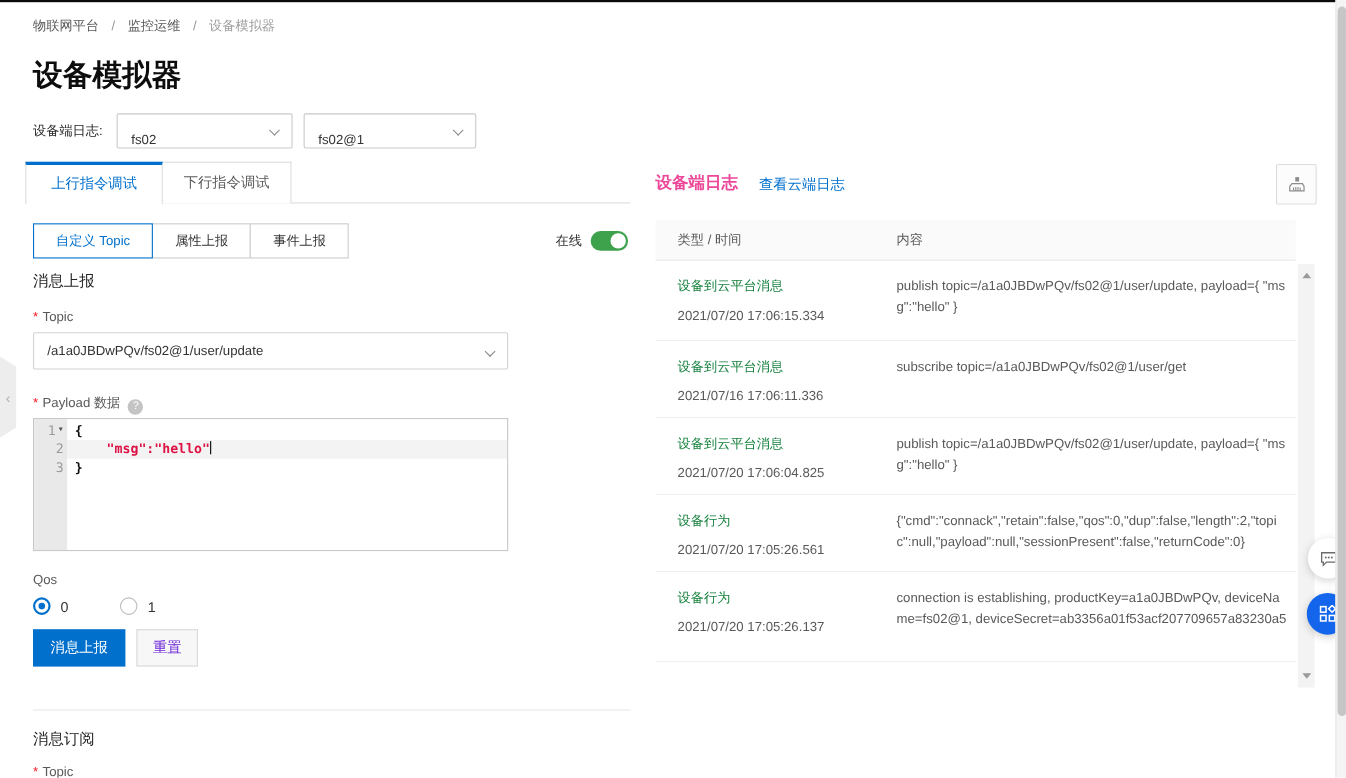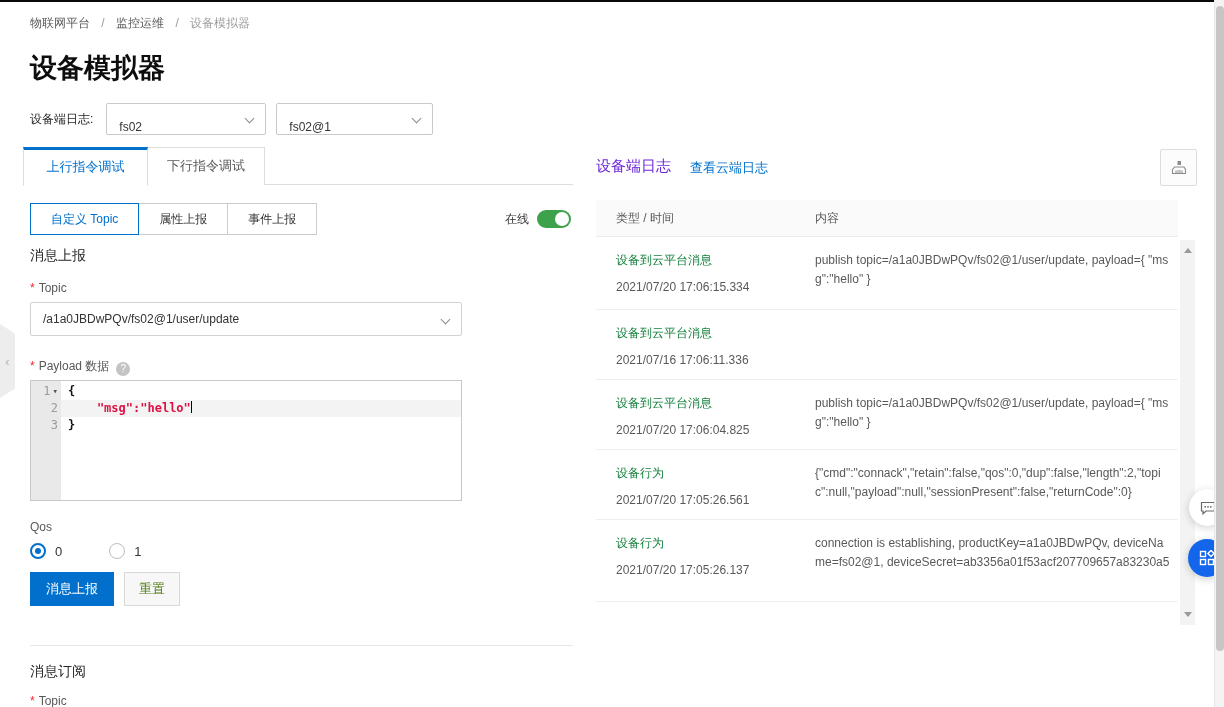--- a/index.html
+++ b/index.html
@@ -77,30 +77,30 @@
   .radio{width:16px;height:16px;border-radius:50%;display:inline-block;cursor:pointer}
   .radio.checked{border:2px solid #0070cc;position:relative}
   .radio.checked::after{content:"";position:absolute;left:3px;top:3px;width:6px;height:6px;border-radius:50%;background:#0070cc}
   .radio.unchecked{border:1px solid #bdbdbd;margin-left:47px}
   .radio-label{margin-left:9px}
 
   
   .btn-primary{position:absolute;left:30px;top:572px;width:84px;height:34px;background:#0070cc;color:#fff;
                border:none;font-size:13px;cursor:pointer;font-family:inherit}
   .btn-default{position:absolute;left:124px;top:572px;width:56px;height:34px;background:#f7f7f7;
-               border:1px solid #d9d9d9;color:#4d7c0f;font-size:13px;cursor:pointer;font-family:inherit}
+               border:1px solid #d9d9d9;color:#6d28d9;font-size:13px;cursor:pointer;font-family:inherit}
   .left-divider{position:absolute;left:30px;top:645px;width:543px;height:1px;background:#e8e8e8}
 
   
   .collapse{position:absolute;left:0;top:324px;width:15px;height:74px;background:#ededed;
             clip-path:polygon(0 0,100% 13%,100% 87%,0 100%);display:flex;align-items:center;
             justify-content:center;color:#b3b3b3;font-size:13px;cursor:pointer}
 
   
-  .log-title{position:absolute;left:596px;top:157px;font-size:15px;font-weight:normal;color:#6d28d9}
+  .log-title{position:absolute;left:596px;top:157px;font-size:15px;font-weight:bold;color:#ec4899}
   .log-link{position:absolute;left:690px;top:159px;font-size:13px;color:#0070cc;cursor:pointer;text-decoration:none}
   .clear-btn{position:absolute;left:1160px;top:149px;width:37px;height:37px;background:#fcfcfc;
              border:1px solid #ddd;border-radius:2px;display:flex;align-items:center;justify-content:center;cursor:pointer}
   .log-table{position:absolute;left:596px;top:200px;width:582px}
   .log-thead{height:37px;background:#fafafa;border-bottom:1px solid #ececec;position:relative;
              font-size:12px;color:#595959;line-height:37px}
   .th1{display:inline-block;padding-left:20px}
   .th2{position:absolute;left:219px;top:0}
   .log-row{position:relative;border-bottom:1px solid #efefef;padding:15px 0 0 20px;min-height:70px}
   .log-body .log-row:first-child{min-height:73px}
@@ -245,20 +245,21 @@
   </div>
   <div class="log-body">
     <div class="log-row">
       <div class="lr-type">设备到云平台消息</div>
       <div class="lr-time">2021/07/20 17:06:15.334</div>
       <div class="lr-content">publish topic=/a1a0JBDwPQv/fs02@1/user/update, payload={ "msg":"hello" }</div>
     </div>
     <div class="log-row">
       <div class="lr-type">设备到云平台消息</div>
       <div class="lr-time">2021/07/16 17:06:11.336</div>
+      <div class="lr-content">subscribe topic=/a1a0JBDwPQv/fs02@1/user/get</div>
     </div>
     <div class="log-row">
       <div class="lr-type">设备到云平台消息</div>
       <div class="lr-time">2021/07/20 17:06:04.825</div>
       <div class="lr-content">publish topic=/a1a0JBDwPQv/fs02@1/user/update, payload={ "msg":"hello" }</div>
     </div>
     <div class="log-row">
       <div class="lr-type">设备行为</div>
       <div class="lr-time">2021/07/20 17:05:26.561</div>
       <div class="lr-content">{"cmd":"connack","retain":false,"qos":0,"dup":false,"length":2,"topic":null,"payload":null,"sessionPresent":false,"returnCode":0}</div>

